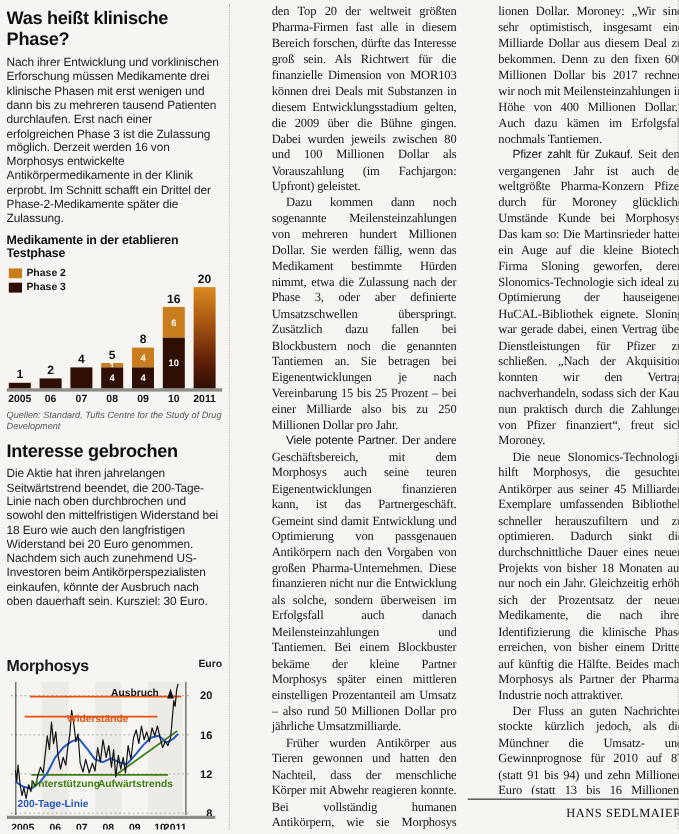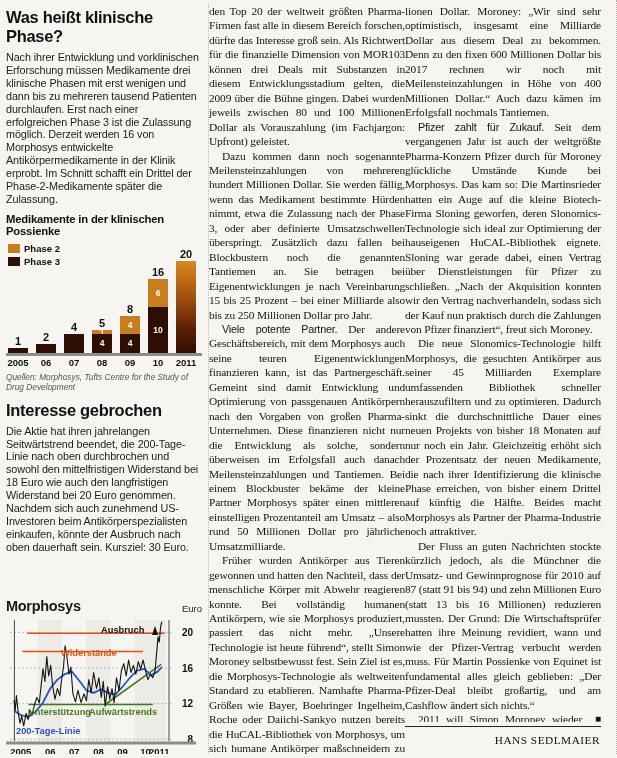--- a/index.html
+++ b/index.html
@@ -5,20 +5,21 @@
   html,body{margin:0;padding:0;overflow:hidden;}
   body{
     width:617px;height:758px;
     background:#f7f5f1;color:#191919;
     font-family:"Liberation Serif",serif;
     position:relative;
   }
   .page{
     display:flex;
     padding:4px 3px 0 6px;
+    gap:10px;
     height:754px;
     border-right:1px dotted #b7b3ab;
     box-sizing:border-box;
   }
   
   .col1{
     width:196px;flex:0 0 196px;
     font-family:"Liberation Sans",sans-serif;
     border-right:1px dotted #c2beb6;
     padding-right:6px;overflow:hidden;
@@ -43,32 +44,32 @@
   .bars{position:absolute;left:0;right:4px;bottom:0;top:0;display:flex;align-items:flex-end;justify-content:space-between;}
   .barcol{display:flex;flex-direction:column;align-items:center;justify-content:flex-end;width:24px;}
   .bartotal{font-size:11px;font-weight:bold;color:#111;margin-bottom:1px;}
   .seg{width:20px;position:relative;display:flex;align-items:center;justify-content:center;}
   .seglabel{font-size:8.5px;font-weight:bold;color:#fff;line-height:1;}
   .xlabels{display:flex;justify-content:space-between;border-top:3px solid #8d8d87;margin-top:0;padding:1px 4px 0 0;}
   .xlab{font-size:9.5px;font-weight:bold;width:24px;text-align:center;color:#111;}
   .csource{font-size:8.3px;font-style:italic;color:#555;margin-top:4px;line-height:1.25;}
   
   .stockblock{margin-top:6px;}
-  .stockhead{display:flex;justify-content:space-between;align-items:flex-end;margin-top:44px;}
+  .stockhead{display:flex;justify-content:space-between;align-items:flex-start;margin-top:44px;}
   .stocktitle{font-size:14.5px;font-weight:bold;letter-spacing:-0.3px;}
-  .stockunit{font-size:9.5px;font-weight:normal;}
+  .stockunit{font-size:9.5px;font-weight:bold;}
   .stocksource{font-size:8.3px;font-style:italic;color:#555;margin-top:0px;margin-left:12px;}
   
   .dtable{margin-top:6px;border-top:2.5px solid #111;}
   
   .col2,.col3{
     width:196px;flex:0 0 196px;
     display:flex;flex-direction:column;overflow:hidden;
   }
-  .flow{flex:1;overflow:hidden;}
+  .flow{flex:1;overflow:hidden;margin-left:28px;}
   .para{
     font-size:11.4px;line-height:14.45px;letter-spacing:-0.15px;
     text-align:justify;margin:0;color:#151515;
   }
   .para + .para{text-indent:13px;}
   .runin{font-family:"Liberation Sans",sans-serif;font-weight:normal;font-size:10.8px;letter-spacing:-0.2px;}
   .endmark{float:right;font-size:10px;line-height:14px;}
   .bylinewrap{border-top:1.2px solid #222;margin-top:4px;padding:3px 1px 6px 0;text-align:right;}
   .byline{font-size:11.3px;letter-spacing:0.5px;color:#111;}
 </style>
@@ -78,21 +79,21 @@
 <div class="page">
 
   <div class="col1">
 
     <div>
       <div class="boxtitle">Was heißt klinische Phase?</div>
       <div class="boxbody">Nach ihrer Entwicklung und vorklinischen Erforschung müssen Medikamente drei klinische Phasen mit erst wenigen und dann bis zu mehreren tausend Patienten durchlaufen. Erst nach einer erfolgreichen Phase 3 ist die Zulassung möglich. Derzeit werden 16 von Morphosys entwickelte Antikörpermedikamente in der Klinik erprobt. Im Schnitt schafft ein Drittel der Phase-2-Medikamente später die Zulassung.</div>
     </div>
 
     <div class="chartblock">
-      <div class="ctitle">Medikamente in der klinischen Possienke</div>
+      <div class="ctitle">Medikamente in der etablieren Testphase</div>
       <div class="barchart">
         <div class="bars" id="bars">
             <div class="barcol">
               <div class="bartotal">1</div>
               <div class="seg" style="height: 4.6px; background: rgb(47, 14, 4);"></div>
             </div>
             <div class="barcol">
               <div class="bartotal">2</div>
               <div class="seg" style="height: 9.2px; background: rgb(47, 14, 4);"></div>
             </div>
@@ -145,21 +146,21 @@
       </div>
       <div class="xlabels" id="barxlabels">
           <div class="xlab">2005</div>
           <div class="xlab">06</div>
           <div class="xlab">07</div>
           <div class="xlab">08</div>
           <div class="xlab">09</div>
           <div class="xlab">10</div>
           <div class="xlab">2011</div>
         </div>
-      <div class="csource">Quellen: Morphosys, Tufts Centre for the Study of Drug Development</div>
+      <div class="csource">Quellen: Standard, Tufts Centre for the Study of Drug Development</div>
     </div>
 
     <div style="margin-top:8px;">
       <div class="boxtitle">Interesse gebrochen</div>
       <div class="boxbody">Die Aktie hat ihren jahrelangen Seitwärtstrend beendet, die 200-Tage-Linie nach oben durchbrochen und sowohl den mittelfristigen Widerstand bei 18 Euro wie auch den langfristigen Widerstand bei 20 Euro genommen. Nachdem sich auch zunehmend US-Investoren beim Antikörperspezialisten einkaufen, könnte der Ausbruch nach oben dauerhaft sein. Kursziel: 30 Euro.</div>
     </div>
 
     <div class="stockblock">
       <div class="stockhead">
         <span class="stocktitle">Morphosys</span>

